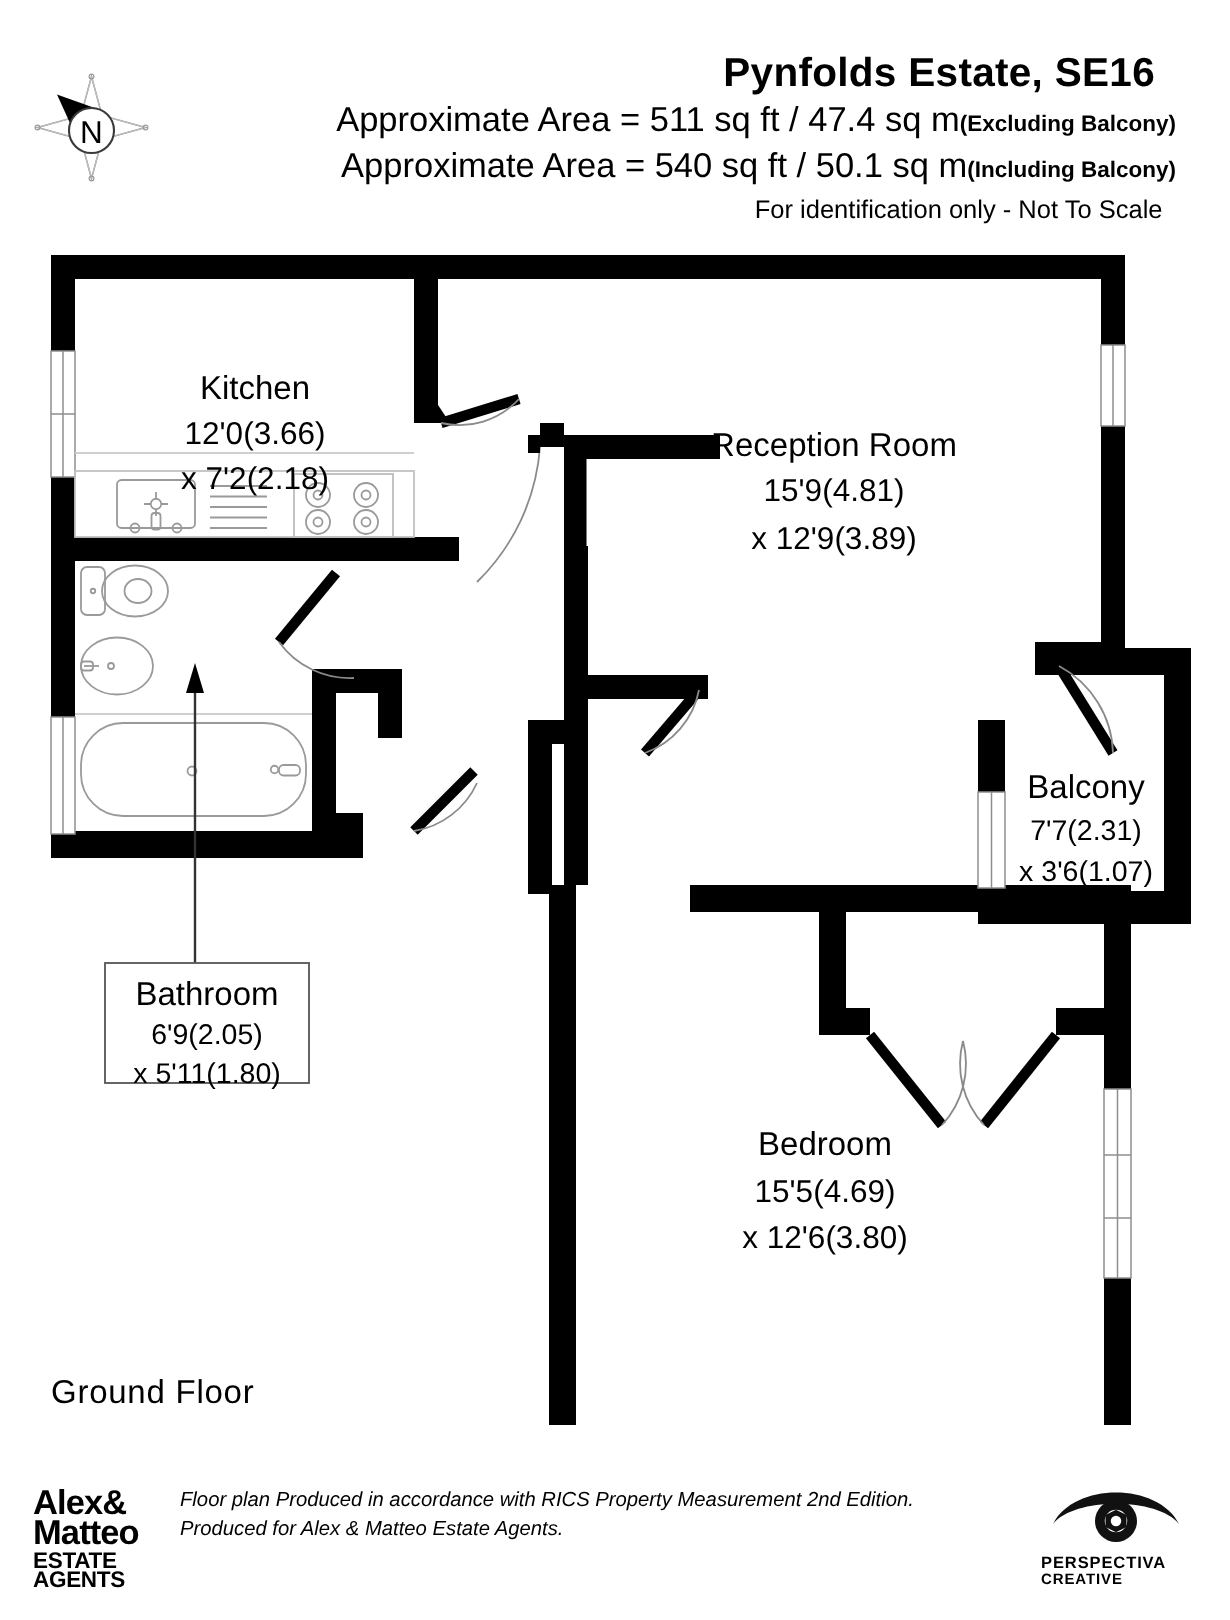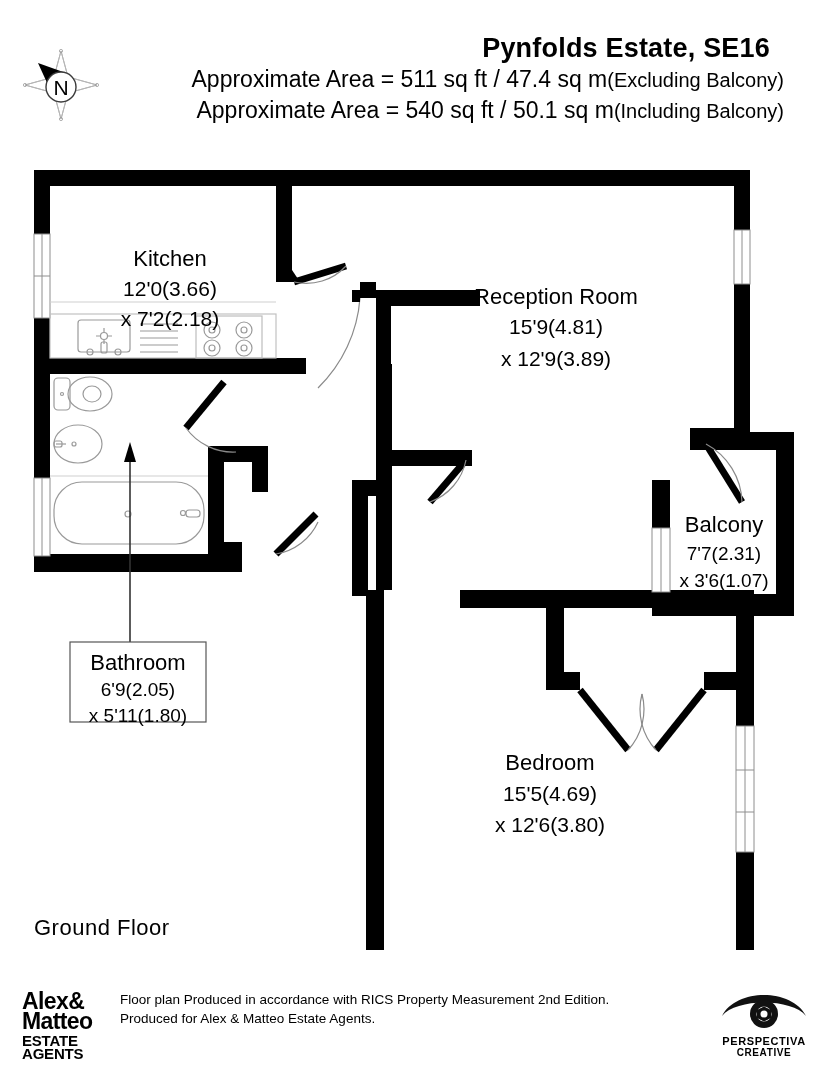--- a/index.html
+++ b/index.html
@@ -33,21 +33,22 @@
     line-height: 1.1;
   }
   .area-line {
     text-align: right;
     padding-right: 36px;
     font-size: 23px;
     line-height: 1.35;
     white-space: nowrap;
   }
   .area-line .suffix {
-    font-size: 20px;
+    font-size: 15px;
+    font-weight: bold;
   }
   #notice {
     text-align: right;
     padding-right: 45px;
     font-size: 17px;
     margin-top: 4px;
   }
 
   
   #compass {
@@ -113,27 +114,27 @@
     letter-spacing: -0.2px;
     margin-top: 4px;
   }
   #disclaimer {
     position: absolute;
     left: 120px;
     top: 10px;
     font-size: 13.5px;
     line-height: 1.42;
     width: 560px;
+    font-style: italic;
   }
   #logo-right {
     position: absolute;
-    left: 709px;
+    left: 694px;
     top: 6px;
     width: 110px;
-    text-align: center;
   }
   .persp-t1 {
     font-size: 11px;
     font-weight: bold;
     letter-spacing: 0.6px;
     margin-top: 1px;
   }
   .persp-t2 {
     font-size: 10px;
     font-weight: bold;
@@ -144,20 +145,21 @@
 <body>
 
 <div id="header">
   <div id="title">Pynfolds Estate, SE16</div>
   <div class="area-line">
     <span>Approximate Area = 511 sq ft / 47.4 sq m</span><span class="suffix">(Excluding Balcony)</span>
   </div>
   <div class="area-line">
     <span>Approximate Area = 540 sq ft / 50.1 sq m</span><span class="suffix">(Including Balcony)</span>
   </div>
+  <div id="notice">For identification only - Not To Scale</div>
 </div>
 
 <div id="compass">
   <svg width="86" height="80" viewBox="0 0 86 80">
 
     <path d="M43 6 L50 32 L79 40 L50 48 L43 74 L36 48 L7 40 L36 32 Z" fill="none" stroke="#9b9b9b" stroke-width="1"></path>
     <path d="M43 6 L36 32 L7 40 M43 6 L50 32 L79 40 M43 74 L36 48 L7 40 M43 74 L50 48 L79 40" fill="none" stroke="#bdbdbd" stroke-width="0.8"></path>
     <circle cx="43" cy="40" r="3" fill="none" stroke="#9b9b9b" stroke-width="0.8"></circle>
     <circle cx="7" cy="40" r="1.6" fill="none" stroke="#9b9b9b" stroke-width="0.8"></circle>
     <circle cx="79" cy="40" r="1.6" fill="none" stroke="#9b9b9b" stroke-width="0.8"></circle>

